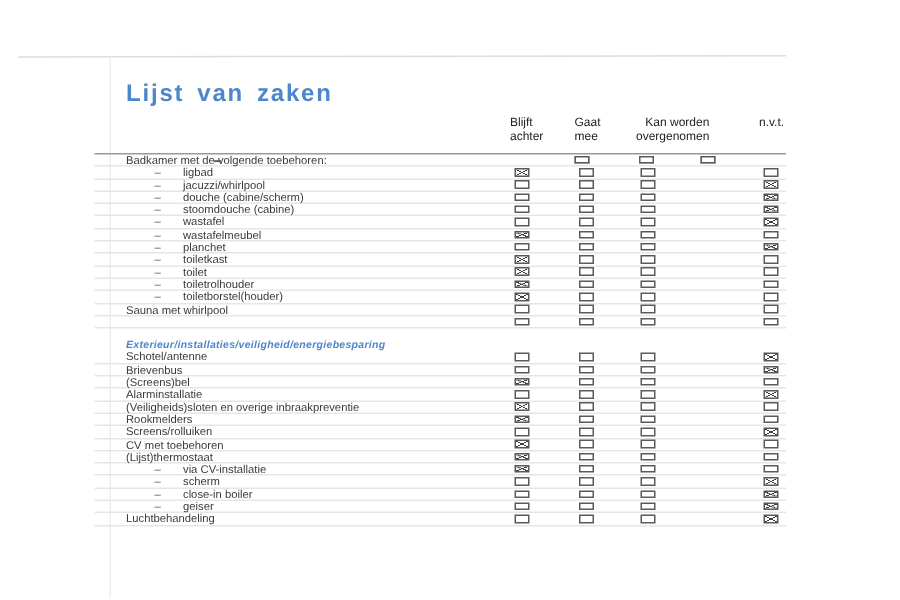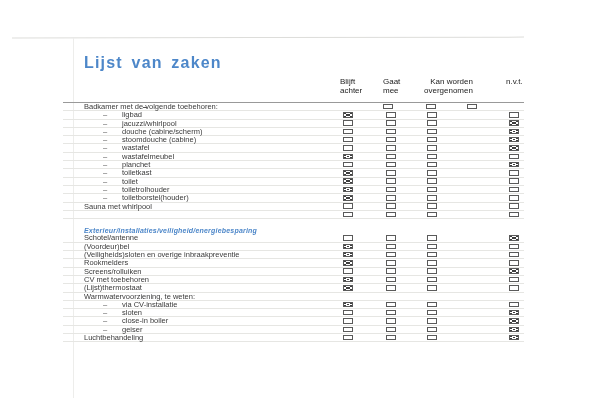--- a/index.html
+++ b/index.html
@@ -194,25 +194,39 @@
           <span class="lbl l-blue">Exterieur/installaties/veiligheid/energiebesparing</span>
         </div>
         <div class="row item">
           <span class="lbl l-item">Schotel/antenne</span>
           <span class="cb" style="left: 280px;"></span>
           <span class="cb" style="left: 323px;"></span>
           <span class="cb" style="left: 364px;"></span>
           <span class="cb checked" style="left: 446px;"></span>
         </div>
         <div class="row item">
-          <span class="lbl l-item">(Voordeur)bel</span>
-          <span class="cb checked" style="left: 280px;"></span>
-          <span class="cb" style="left: 323px;"></span>
-          <span class="cb" style="left: 364px;"></span>
-          <span class="cb" style="left: 446px;"></span>
+          <span class="lbl l-item">Brievenbus</span>
+          <span class="cb" style="left: 280px;"></span>
+          <span class="cb" style="left: 323px;"></span>
+          <span class="cb" style="left: 364px;"></span>
+          <span class="cb checked" style="left: 446px;"></span>
+        </div>
+        <div class="row item">
+          <span class="lbl l-item">(Screens)bel</span>
+          <span class="cb checked" style="left: 280px;"></span>
+          <span class="cb" style="left: 323px;"></span>
+          <span class="cb" style="left: 364px;"></span>
+          <span class="cb" style="left: 446px;"></span>
+        </div>
+        <div class="row item">
+          <span class="lbl l-item">Alarminstallatie</span>
+          <span class="cb" style="left: 280px;"></span>
+          <span class="cb" style="left: 323px;"></span>
+          <span class="cb" style="left: 364px;"></span>
+          <span class="cb checked" style="left: 446px;"></span>
         </div>
         <div class="row item">
           <span class="lbl l-item">(Veiligheids)sloten en overige inbraakpreventie</span>
           <span class="cb checked" style="left: 280px;"></span>
           <span class="cb" style="left: 323px;"></span>
           <span class="cb" style="left: 364px;"></span>
           <span class="cb" style="left: 446px;"></span>
         </div>
         <div class="row item">
           <span class="lbl l-item">Rookmelders</span>
@@ -235,34 +249,31 @@
           <span class="cb" style="left: 364px;"></span>
           <span class="cb" style="left: 446px;"></span>
         </div>
         <div class="row item">
           <span class="lbl l-item">(Lijst)thermostaat</span>
           <span class="cb checked" style="left: 280px;"></span>
           <span class="cb" style="left: 323px;"></span>
           <span class="cb" style="left: 364px;"></span>
           <span class="cb" style="left: 446px;"></span>
         </div>
-        <div class="row section">
-          <span class="lbl l-item">Warmwatervoorziening, te weten:</span>
-        </div>
         <div class="row sub">
           <span class="dash">–</span>
           <span class="lbl l-sub">via CV-installatie</span>
           <span class="cb checked" style="left: 280px;"></span>
           <span class="cb" style="left: 323px;"></span>
           <span class="cb" style="left: 364px;"></span>
           <span class="cb" style="left: 446px;"></span>
         </div>
         <div class="row sub">
           <span class="dash">–</span>
-          <span class="lbl l-sub">sloten</span>
+          <span class="lbl l-sub">scherm</span>
           <span class="cb" style="left: 280px;"></span>
           <span class="cb" style="left: 323px;"></span>
           <span class="cb" style="left: 364px;"></span>
           <span class="cb checked" style="left: 446px;"></span>
         </div>
         <div class="row sub">
           <span class="dash">–</span>
           <span class="lbl l-sub">close-in boiler</span>
           <span class="cb" style="left: 280px;"></span>
           <span class="cb" style="left: 323px;"></span>

